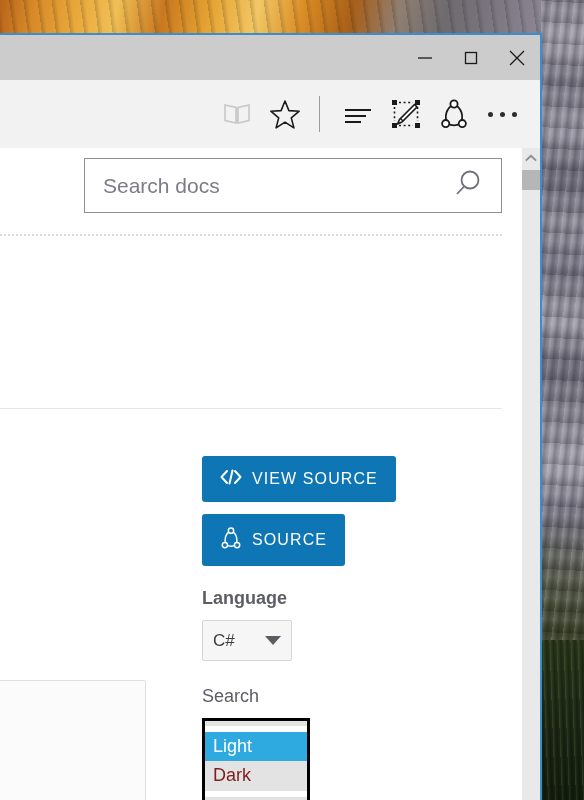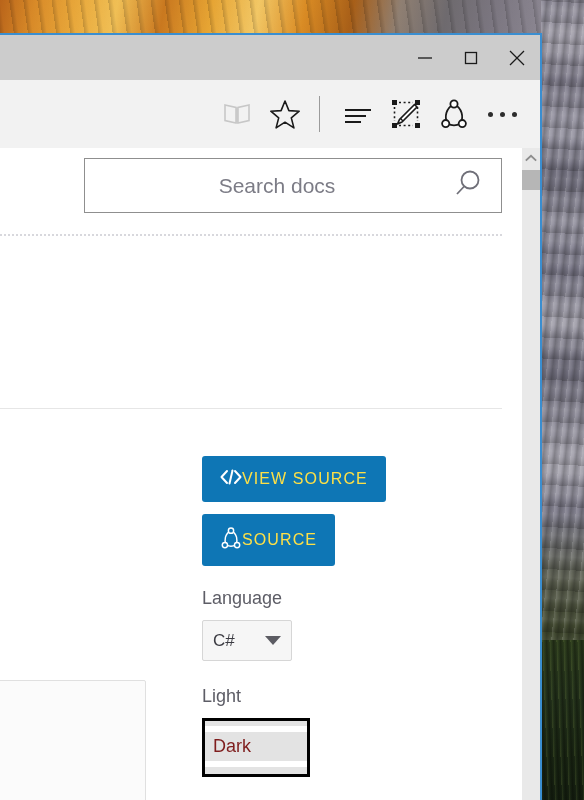--- a/index.html
+++ b/index.html
@@ -155,21 +155,20 @@
     padding: 0 16px 0 18px;
   }
   .search-box input {
     flex: 1;
     border: none;
     outline: none;
     font-family: "Liberation Sans", sans-serif;
     font-size: 21px;
     color: #15803d;
     background: transparent;
-    text-align: center;
   }
   .search-box input::placeholder { color: #7c7c86; }
 
   .dotted-rule {
     height: 1px;
     margin: 6px 38px 0 0;
     border-top: 2px dotted #d8d8dd;
   }
   .solid-rule {
     position: absolute;
@@ -180,43 +179,43 @@
 
   
   .content {
     position: absolute;
     left: 0; top: 270px; right: 38px; bottom: 0;
   }
 
   .btn {
     display: inline-flex;
     align-items: center;
-    gap: 0;
+    gap: 10px;
     background: #0e76b5;
-    color: #fde047;
+    color: #ffffff;
     border: none;
     border-radius: 3px;
     font-family: "Liberation Sans", sans-serif;
     font-size: 16px;
     letter-spacing: 1.1px;
     padding: 13px 18px;
     cursor: default;
   }
   .btn-row { position:absolute; left:202px; }
   #view-source-row { top: 38px; }
   #share-row { top: 96px; }
 
   .field-label {
     position: absolute;
     left: 202px;
     font-size: 18px;
     color: #5d5d66;
     font-family: "Liberation Sans", sans-serif;
   }
-  #language-label { top: 170px; }
+  #language-label { top: 170px; font-weight: bold; }
   #theme-label { top: 268px; }
 
   .select-wrap {
     position: absolute;
     left: 202px;
     top: 202px;
     width: 90px;
     height: 41px;
     background: #f6f6f6;
     border: 1px solid #d6d6d6;
@@ -436,23 +435,24 @@
           <span>SOURCE</span>
         </button>
       </div>
 
       <div class="field-label" id="language-label">Language</div>
       <div class="select-wrap">
         <span class="val">C#</span>
         <span class="caret"></span>
       </div>
 
-      <div class="field-label" id="theme-label">Light</div>
+      <div class="field-label" id="theme-label">Search</div>
       <div class="listbox">
         <div class="lb-pad-top"></div>
+        <div class="lb-item selected">Light</div>
         <div class="lb-item">Dark</div>
         <div class="lb-pad-bottom"></div>
       </div>
 
     </div>
   </div>
 
   <div class="scrollbar">
     <div class="sb-up">
       <svg width="12" height="8" viewBox="0 0 12 8">

